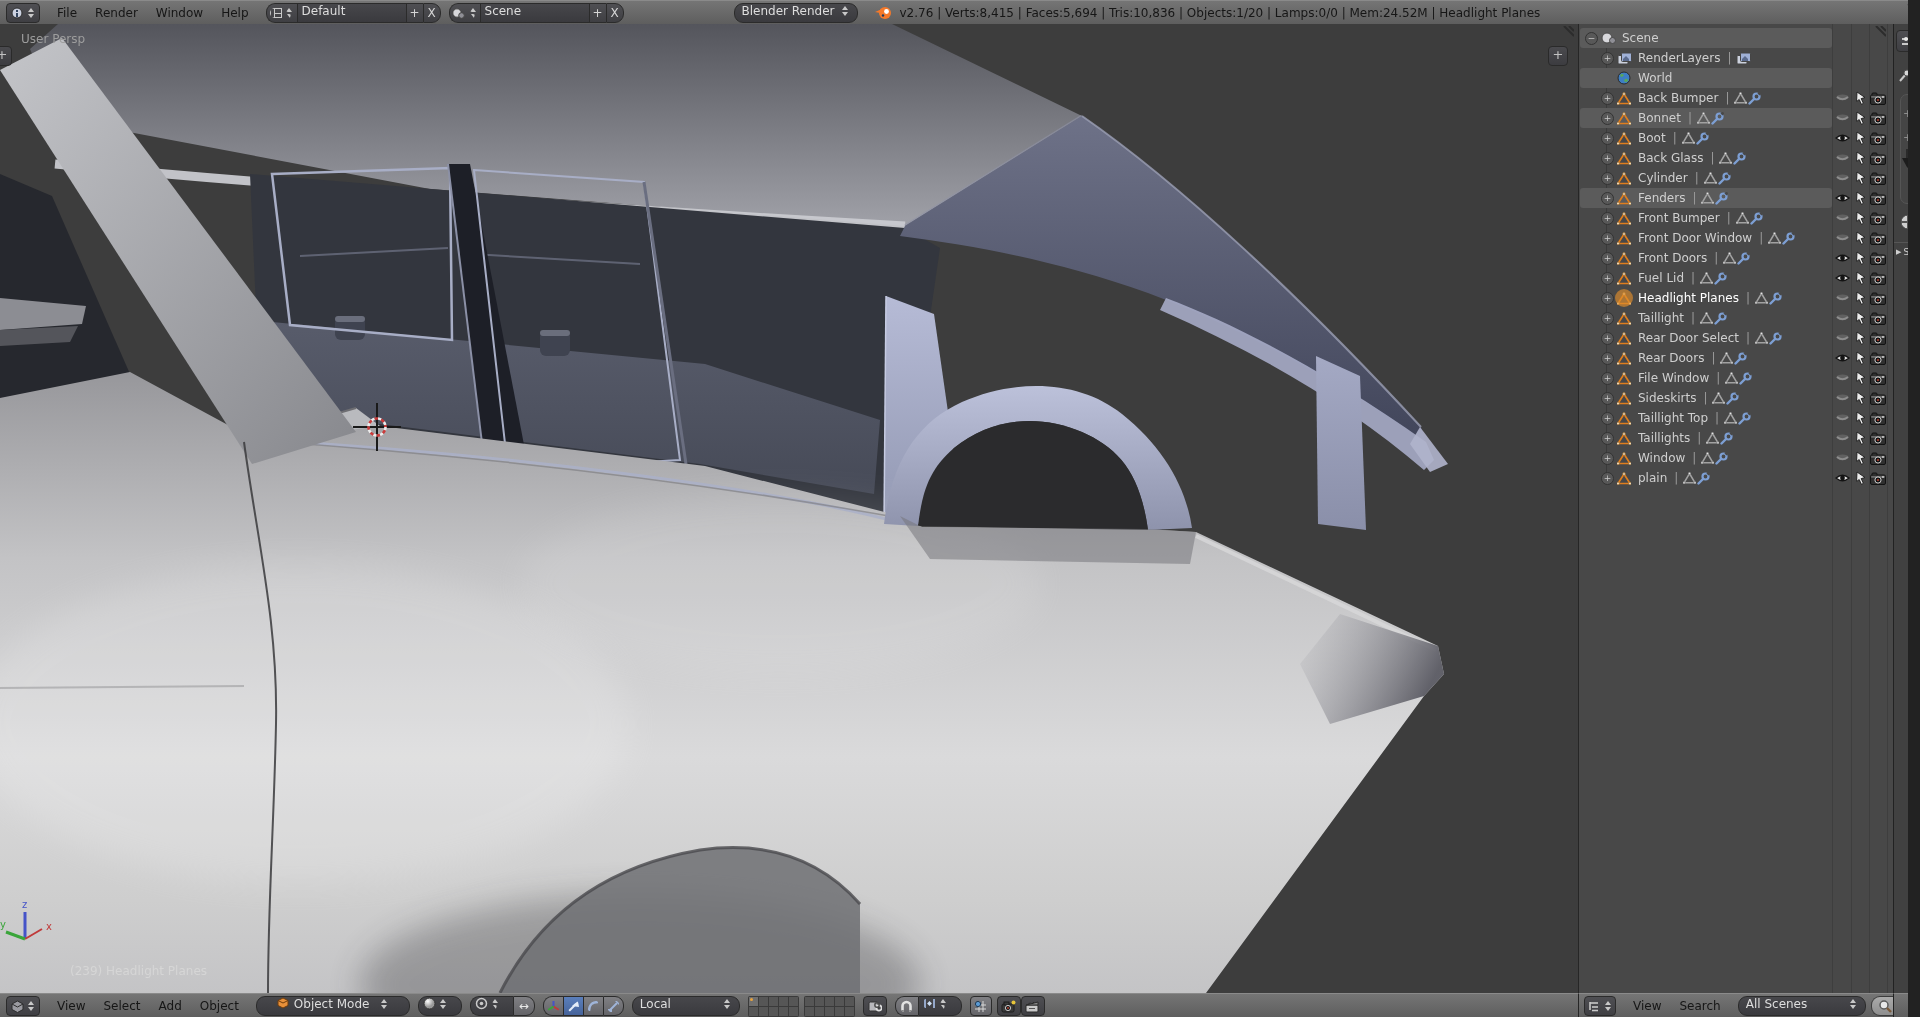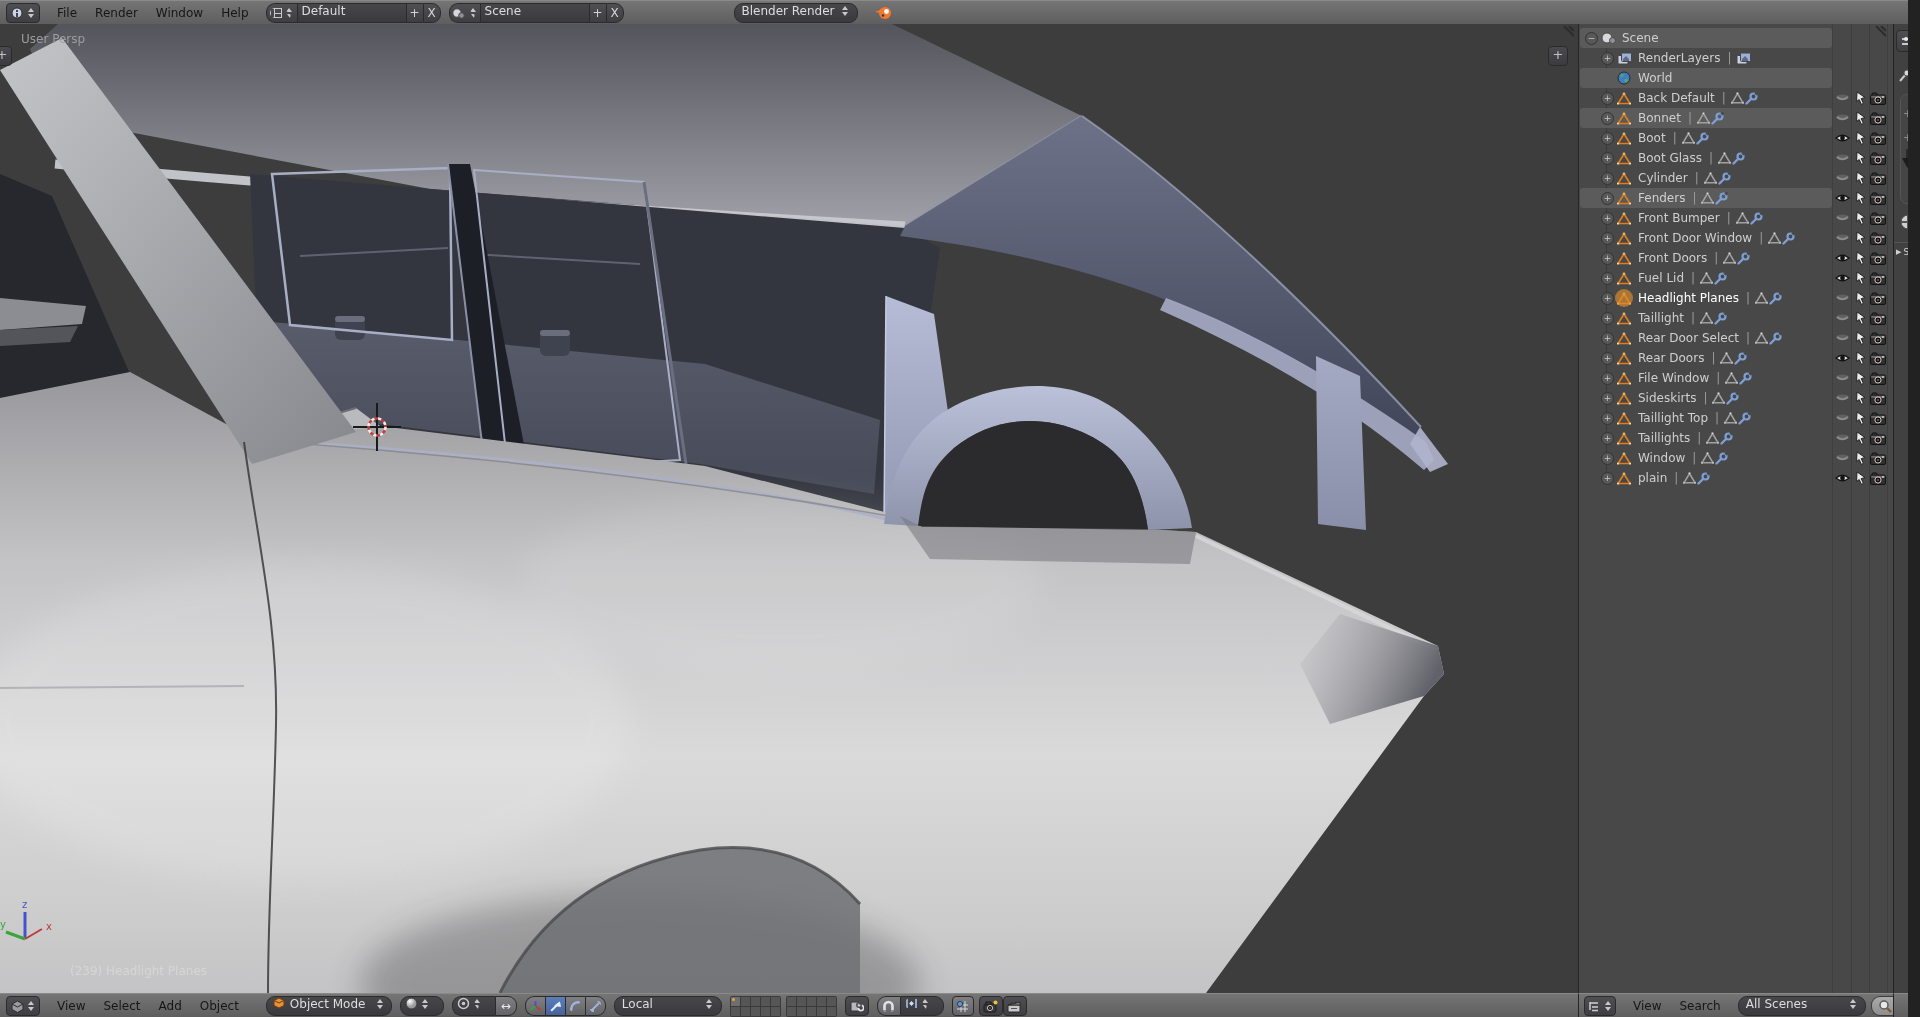--- a/index.html
+++ b/index.html
@@ -136,20 +136,21 @@
   <div style="width:16px"></div>
   <span class="glyph">
     <svg width="18" height="16" viewBox="0 0 18 16">
           <path d="M1,7 L8,4 L6,8 Z" fill="#f5792a"></path>
           <circle cx="11" cy="8" r="6" fill="#f5792a"></circle>
           <circle cx="12.5" cy="6.5" r="2.4" fill="#ffffff"></circle>
           <circle cx="9" cy="10.5" r="1.2" fill="#1e3a5f"></circle>
         </svg>
   </span>
   <div style="width:8px"></div>
+  <span class="txt-dark" style="white-space:nowrap">v2.76 | Verts:8,415 | Faces:5,694 | Tris:10,836 | Objects:1/20 | Lamps:0/0 | Mem:24.52M | Headlight Planes</span>
   <div class="corner-grip" style="right:2px;top:3px;">
     <svg width="16" height="14">
           <line x1="6" y1="0" x2="16" y2="10" stroke="#4a4a4a" stroke-width="2"></line>
           <line x1="11" y1="0" x2="16" y2="5" stroke="#4a4a4a" stroke-width="2"></line>
         </svg>
   </div>
 </div>
 
 <div id="viewport">
   <svg width="1578" height="969" viewBox="0 0 1578 969">
@@ -350,21 +351,21 @@
           <div style="width: 22px; flex: 0 0 auto;"></div>
           <span class="toggle">+</span>
           <span style="position: relative; display: flex; align-items: center; justify-content: center; width: 20px; height: 20px; flex: 0 0 auto;">
             <svg width="14" height="13">
               <polygon points="7,2 13,11.5 1,11.5" fill="none" stroke="#e07e1e" stroke-width="1.7"></polygon>
               <circle cx="7" cy="2" r="1.4" fill="#f4e0c4" stroke="#8a5a1a" stroke-width="0.6"></circle>
               <circle cx="13" cy="11.5" r="1.4" fill="#f4e0c4" stroke="#8a5a1a" stroke-width="0.6"></circle>
               <circle cx="1" cy="11.5" r="1.4" fill="#f4e0c4" stroke="#8a5a1a" stroke-width="0.6"></circle>
             </svg>
           </span>
-          <span class="rlabel">Back Default</span>
+          <span class="rlabel">Back Bumper</span>
           <span class="pipe">|</span>
           <svg width="13" height="12">
             <polygon points="6.5,1.5 12,10.8 1,10.8" fill="none" stroke="#a2a2a2" stroke-width="1.5"></polygon>
             <circle cx="6.5" cy="1.5" r="1.2" fill="#e6e6e6" stroke="#555" stroke-width="0.5"></circle>
             <circle cx="12" cy="10.8" r="1.2" fill="#e6e6e6" stroke="#555" stroke-width="0.5"></circle>
             <circle cx="1" cy="10.8" r="1.2" fill="#e6e6e6" stroke="#555" stroke-width="0.5"></circle>
           </svg>
           <svg width="14" height="13">
             <line x1="2.5" y1="11.5" x2="7" y2="7" stroke="#7d9fd4" stroke-width="2.4" stroke-linecap="round"></line>
             <circle cx="9.5" cy="4.5" r="3" fill="none" stroke="#7d9fd4" stroke-width="2.2"></circle>
@@ -494,21 +495,21 @@
           <div style="width: 22px; flex: 0 0 auto;"></div>
           <span class="toggle">+</span>
           <span style="position: relative; display: flex; align-items: center; justify-content: center; width: 20px; height: 20px; flex: 0 0 auto;">
             <svg width="14" height="13">
               <polygon points="7,2 13,11.5 1,11.5" fill="none" stroke="#e07e1e" stroke-width="1.7"></polygon>
               <circle cx="7" cy="2" r="1.4" fill="#f4e0c4" stroke="#8a5a1a" stroke-width="0.6"></circle>
               <circle cx="13" cy="11.5" r="1.4" fill="#f4e0c4" stroke="#8a5a1a" stroke-width="0.6"></circle>
               <circle cx="1" cy="11.5" r="1.4" fill="#f4e0c4" stroke="#8a5a1a" stroke-width="0.6"></circle>
             </svg>
           </span>
-          <span class="rlabel">Boot Glass</span>
+          <span class="rlabel">Back Glass</span>
           <span class="pipe">|</span>
           <svg width="13" height="12">
             <polygon points="6.5,1.5 12,10.8 1,10.8" fill="none" stroke="#a2a2a2" stroke-width="1.5"></polygon>
             <circle cx="6.5" cy="1.5" r="1.2" fill="#e6e6e6" stroke="#555" stroke-width="0.5"></circle>
             <circle cx="12" cy="10.8" r="1.2" fill="#e6e6e6" stroke="#555" stroke-width="0.5"></circle>
             <circle cx="1" cy="10.8" r="1.2" fill="#e6e6e6" stroke="#555" stroke-width="0.5"></circle>
           </svg>
           <svg width="14" height="13">
             <line x1="2.5" y1="11.5" x2="7" y2="7" stroke="#7d9fd4" stroke-width="2.4" stroke-linecap="round"></line>
             <circle cx="9.5" cy="4.5" r="3" fill="none" stroke="#7d9fd4" stroke-width="2.2"></circle>
@@ -1369,21 +1370,21 @@
         </span>
   </div>
   <div class="sep"></div>
   <div id="v3d-menus" style="display:flex">
         <span class="menu">View</span>
         <span class="menu">Select</span>
         <span class="menu">Add</span>
         <span class="menu">Object</span>
       </div>
   <div class="sep"></div>
-  <div class="dd" style="width:112px;border-radius:9px;padding:0 6px;margin-left:10px;">
+  <div class="dd" style="width:112px;border-radius:9px;padding:0 20px;">
     <svg width="12" height="12">
           <polygon points="6,1 11,3.5 11,8.5 6,11 1,8.5 1,3.5" fill="#e8903a" stroke="#6e3c0c"></polygon>
           <polyline points="1,3.5 6,6 11,3.5 M6,6 6,11" fill="none" stroke="#6e3c0c"></polyline>
         </svg>
     <span style="margin-left:5px">Object Mode</span>
     <span class="updn" style="margin-left:auto">
           <i class="up"></i>
           <i class="dn"></i>
         </span>
   </div>

